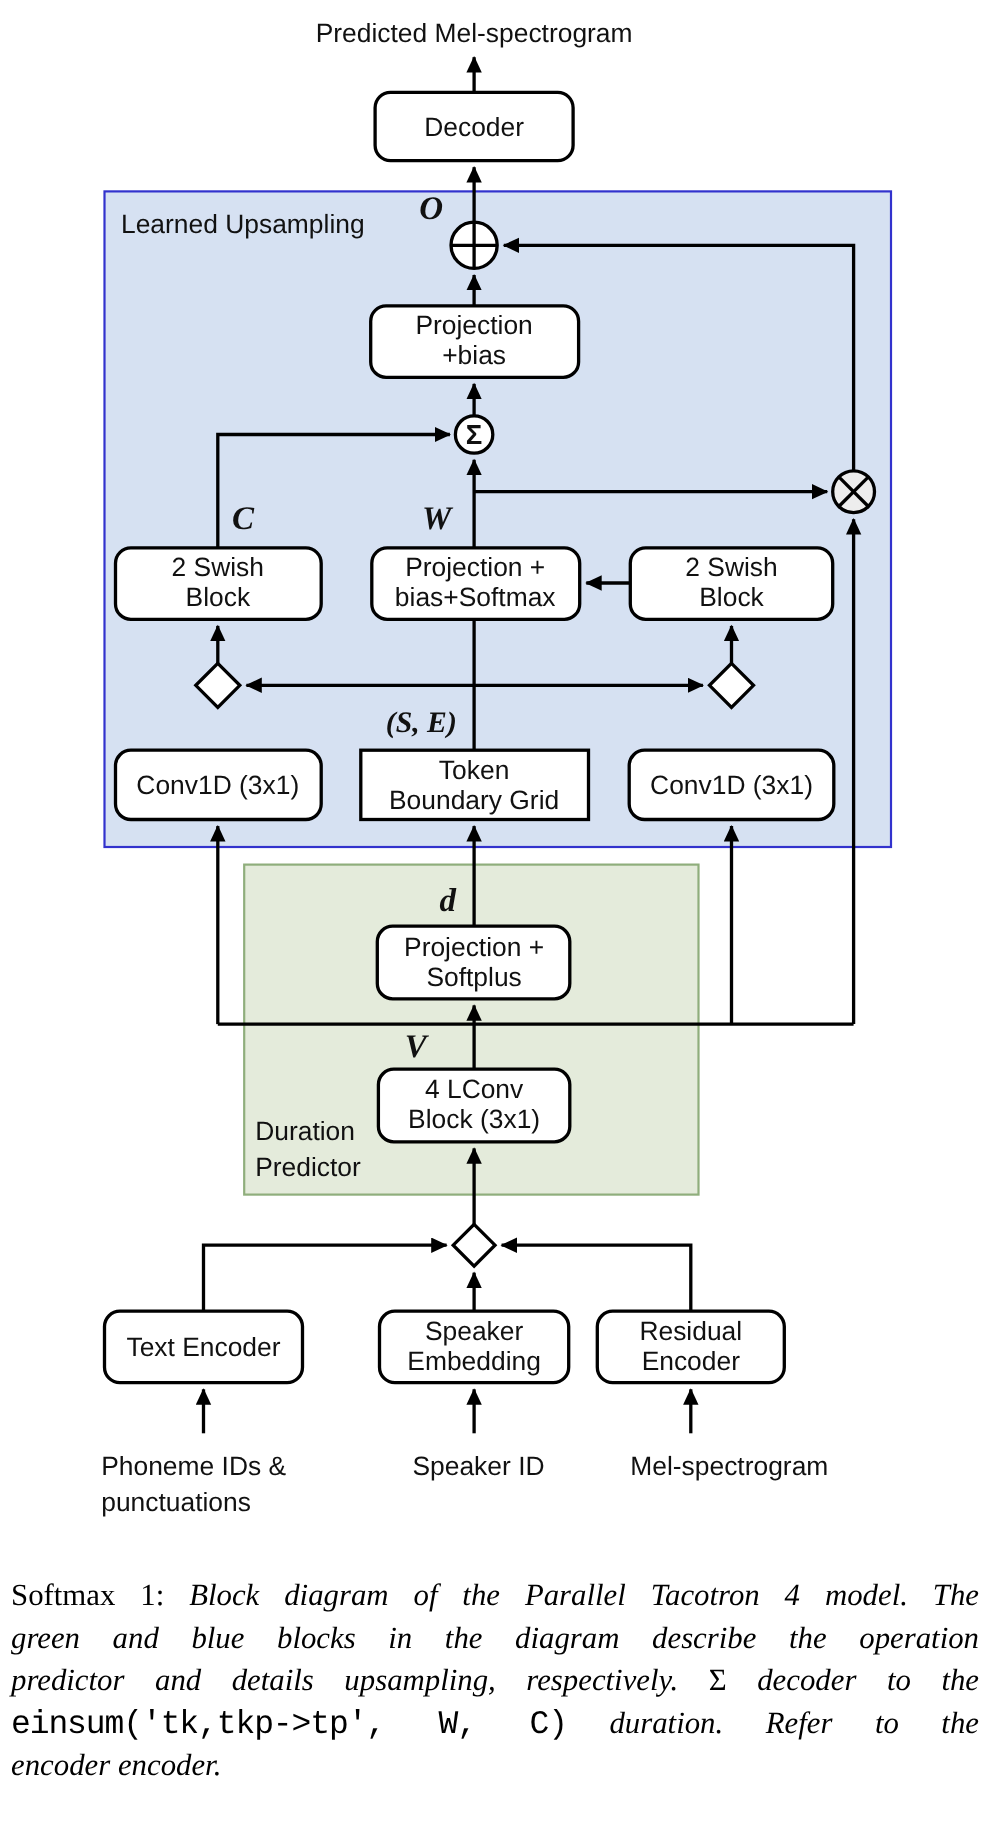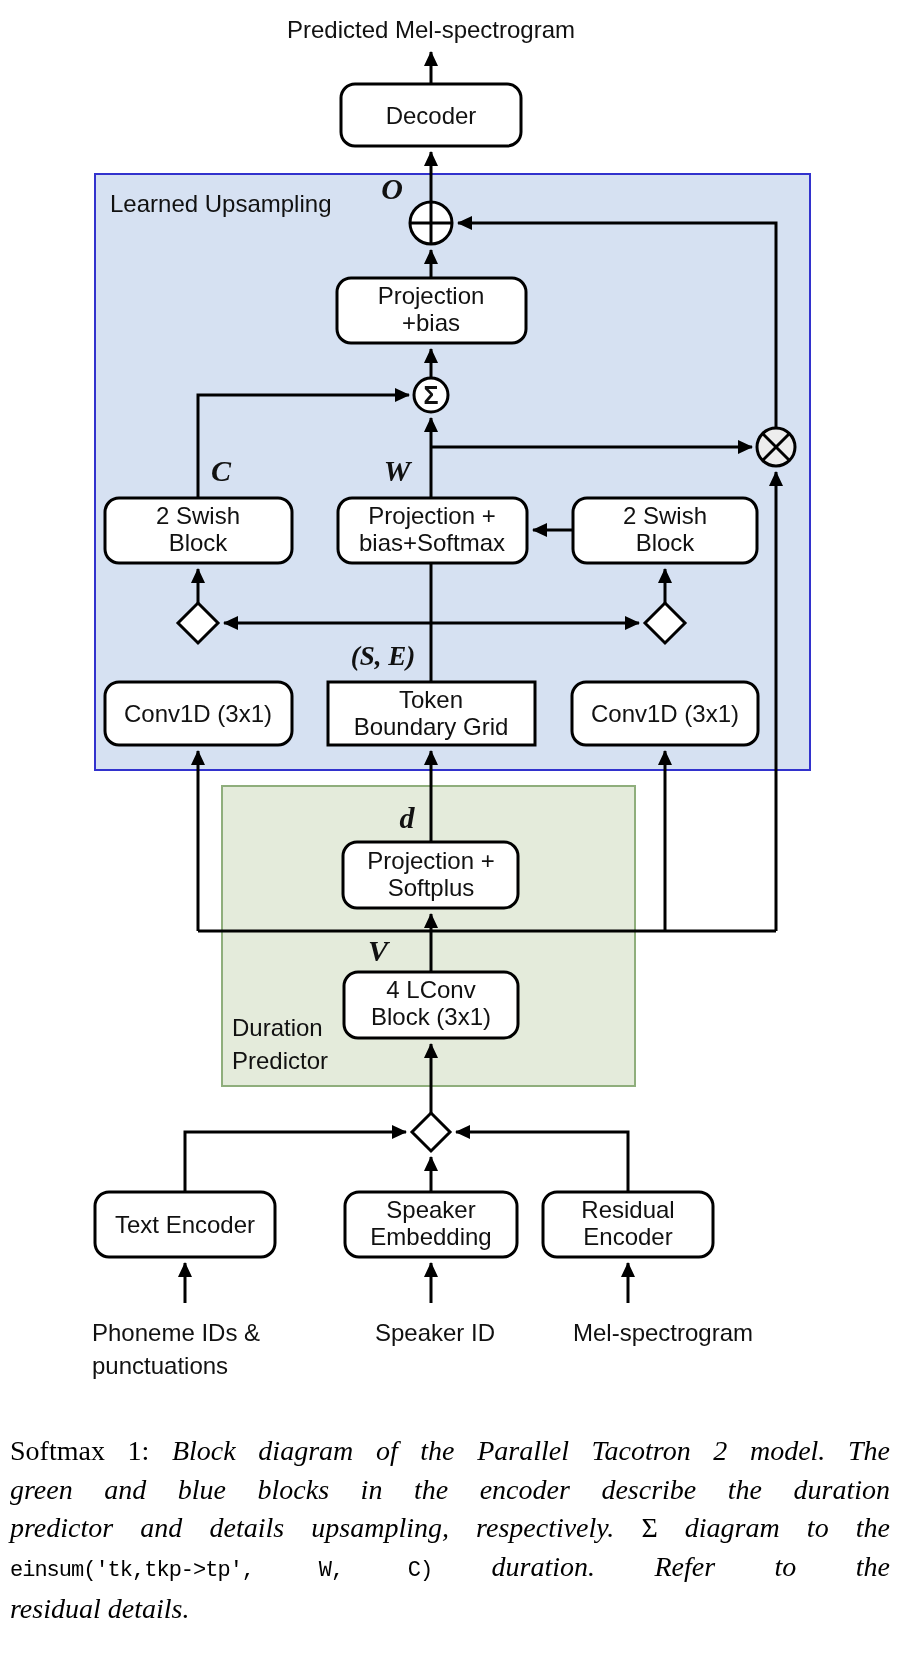--- a/index.html
+++ b/index.html
@@ -7,21 +7,21 @@
         font-family:"Liberation Sans",sans-serif;}
   svg text{font-family:"Liberation Sans",sans-serif;fill:#111111;}
   svg text.var{font-family:"Liberation Serif","DejaVu Serif",serif;font-weight:bold;font-style:italic;}
   .caption{position:absolute;left:10px;top:1432px;width:880px;
            font-family:"Liberation Serif","DejaVu Serif",serif;
            font-size:28px;line-height:38.5px;color:#000;}
   .cap-line{text-align:justify;text-align-last:justify;white-space:normal;}
   .cap-line.last{text-align:left;text-align-last:left;}
   .cap-italic{font-style:italic;}
   .cap-roman{font-style:normal;}
-  .cap-mono{font-style:normal;font-family:"Liberation Mono","DejaVu Sans Mono",monospace;font-size:22px;letter-spacing:-1px;}
+  .cap-mono{font-style:normal;font-family:"Liberation Mono","DejaVu Sans Mono",monospace;font-size:30px;letter-spacing:-1px;}
 </style>
 </head>
 <body>
 
 <div class="page">
 
 <svg width="900" height="1390" viewBox="0 0 900 1390">
   <defs>
     <marker id="arr" markerUnits="userSpaceOnUse" markerWidth="18" markerHeight="16" refX="14" refY="7" orient="auto">
       <path d="M0,0 L15,7 L0,14 Z" fill="#000"></path>
@@ -182,20 +182,20 @@
   <text x="232" y="1069" font-size="24" fill="#67914f">Predictor</text>
 
   <text x="92" y="1341" font-size="24">Phoneme IDs &amp;</text>
   <text x="92" y="1374" font-size="24">punctuations</text>
   <text x="435" y="1341" font-size="24" text-anchor="middle">Speaker ID</text>
   <text x="663" y="1341" font-size="24" text-anchor="middle">Mel-spectrogram</text>
 </svg>
 
 
 <div class="caption">
-  <div class="cap-line"><span class="cap-roman">Softmax 1:</span> <span class="cap-italic">Block diagram of the Parallel Tacotron 2 model. The</span></div>
-  <div class="cap-line cap-italic">green and blue blocks in the encoder describe the duration</div>
-  <div class="cap-line"><span class="cap-italic">predictor and details upsampling, respectively.</span> <span class="cap-roman">Σ</span> <span class="cap-italic">diagram to the</span></div>
+  <div class="cap-line"><span class="cap-roman">Softmax 1:</span> <span class="cap-italic">Block diagram of the Parallel Tacotron 4 model. The</span></div>
+  <div class="cap-line cap-italic">green and blue blocks in the diagram describe the operation</div>
+  <div class="cap-line"><span class="cap-italic">predictor and details upsampling, respectively.</span> <span class="cap-roman">Σ</span> <span class="cap-italic">decoder to the</span></div>
   <div class="cap-line"><span class="cap-mono">einsum('tk,tkp-&gt;tp', W, C)</span> <span class="cap-italic">duration. Refer to the</span></div>
-  <div class="cap-line cap-italic last">residual details.</div>
+  <div class="cap-line cap-italic last">encoder encoder.</div>
 </div>
 
 </div>
 
 </body></html>

